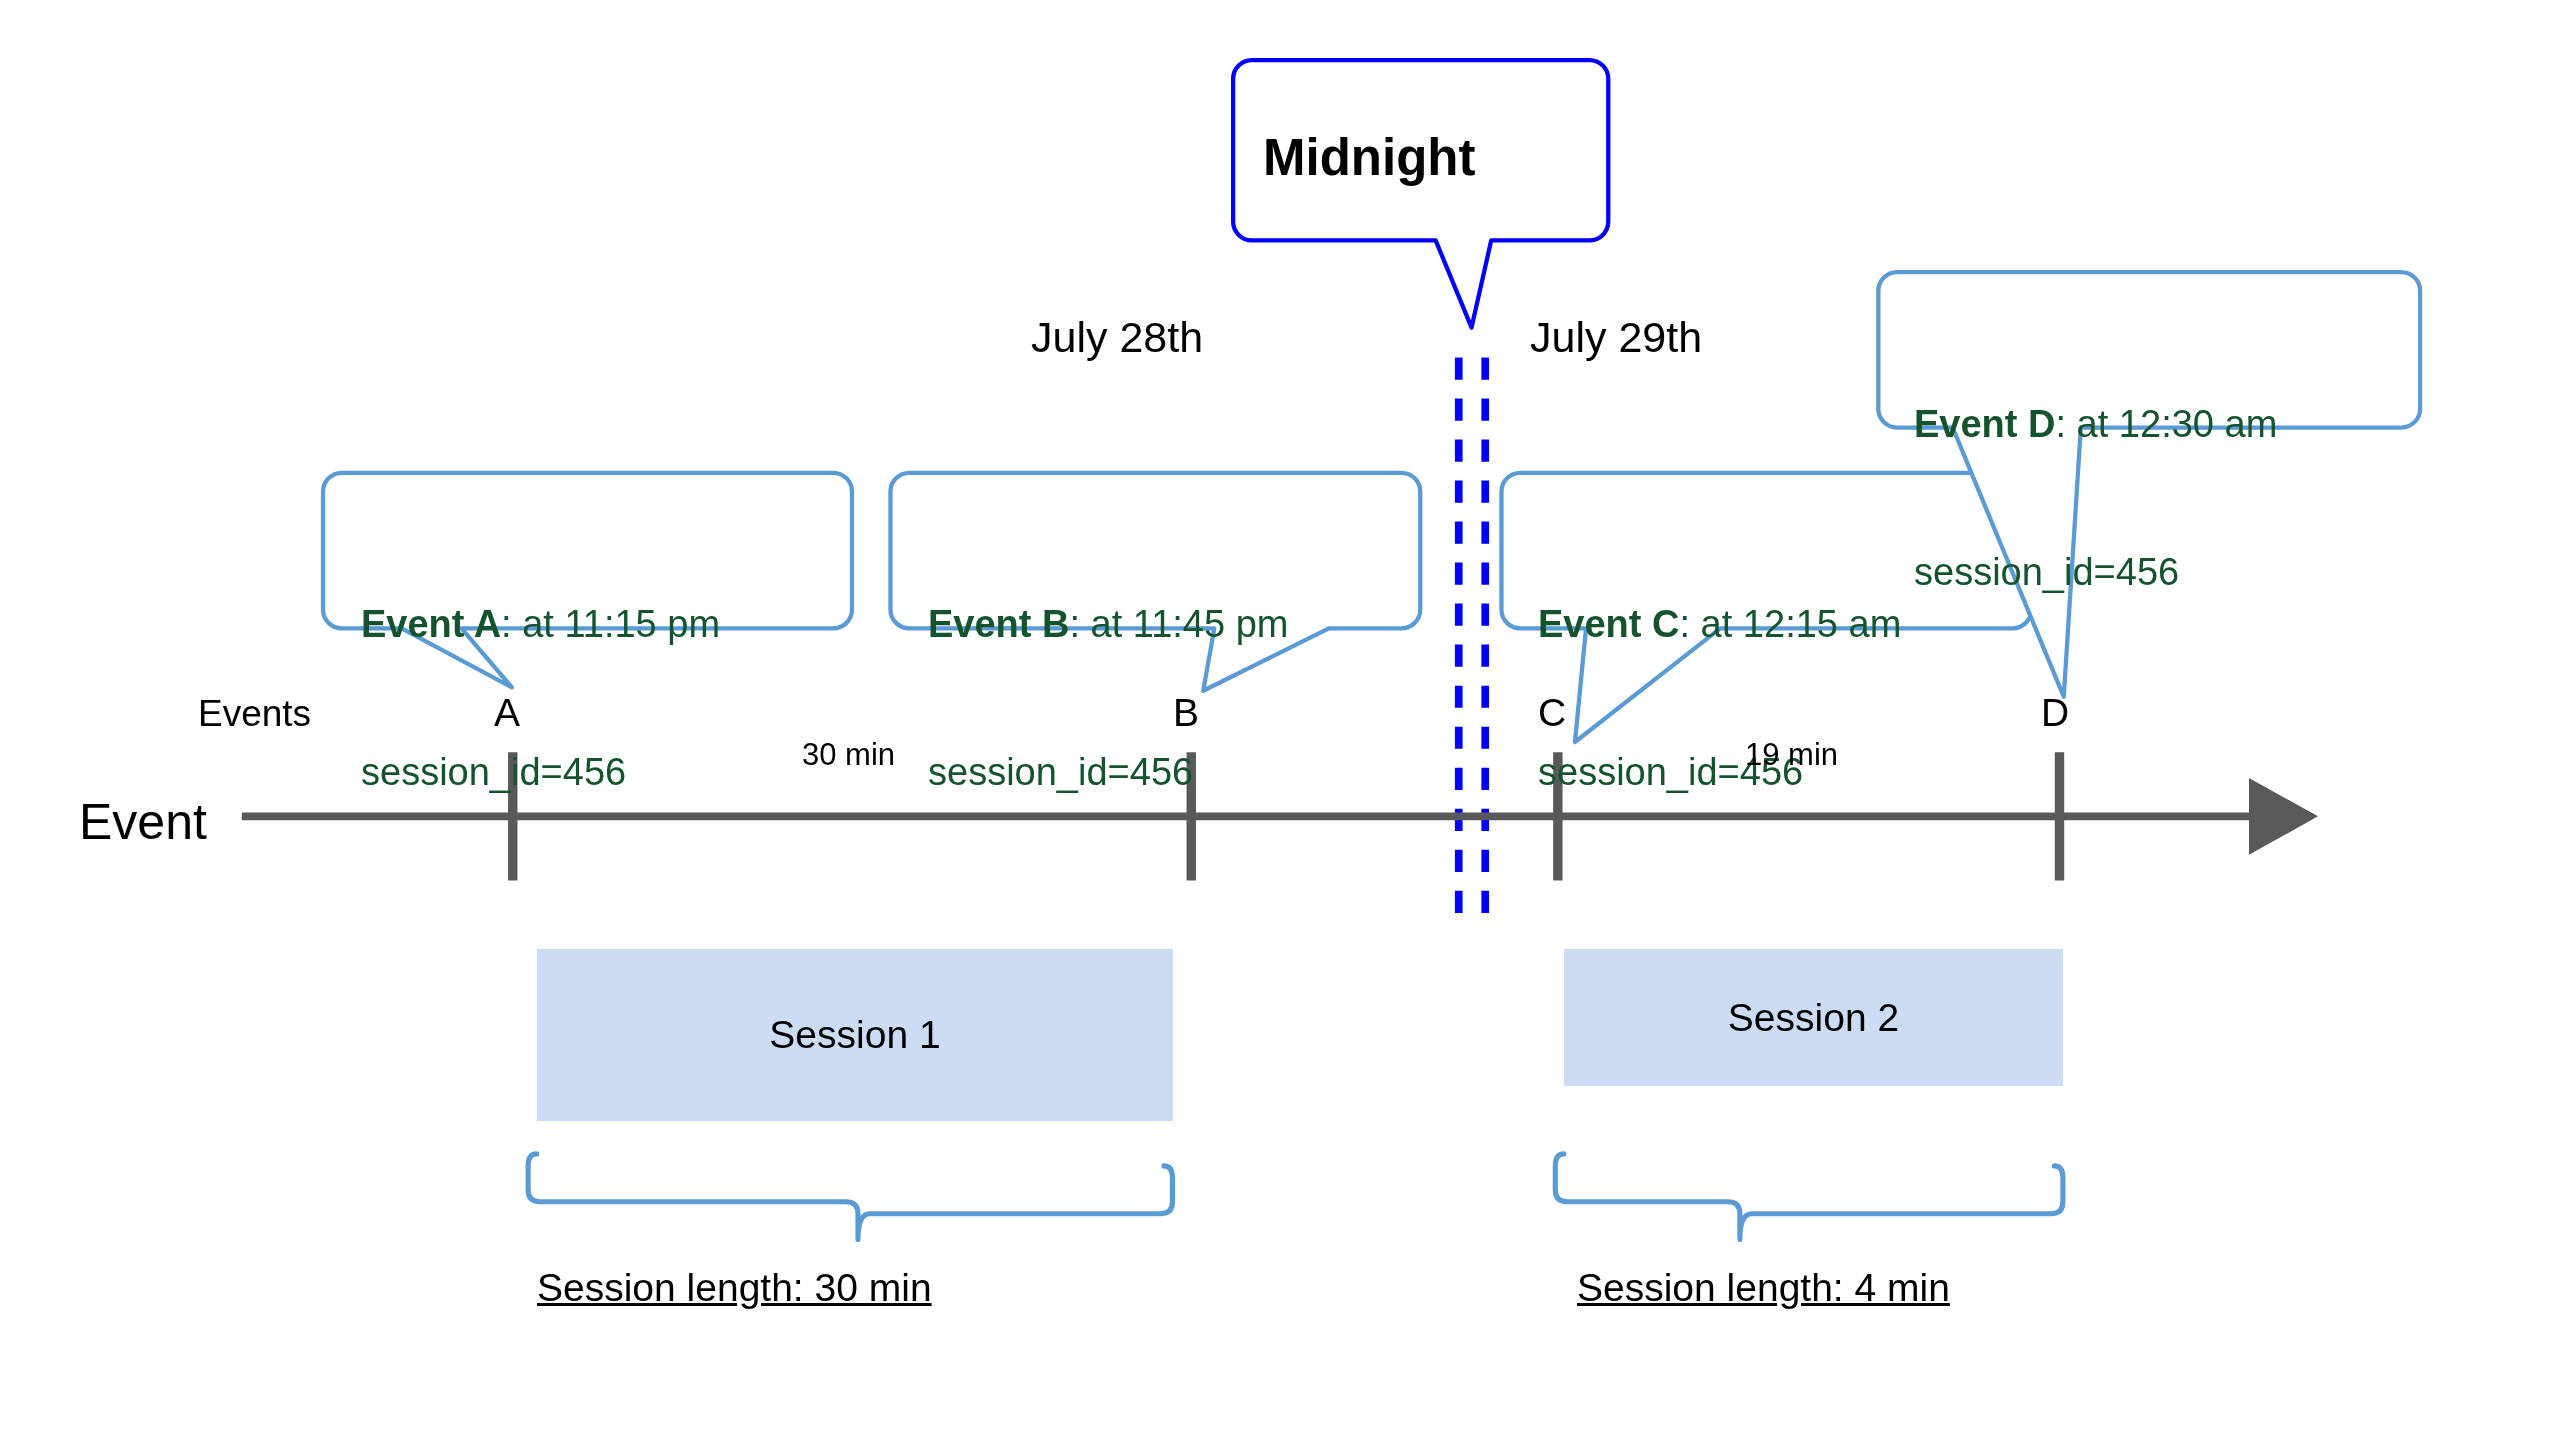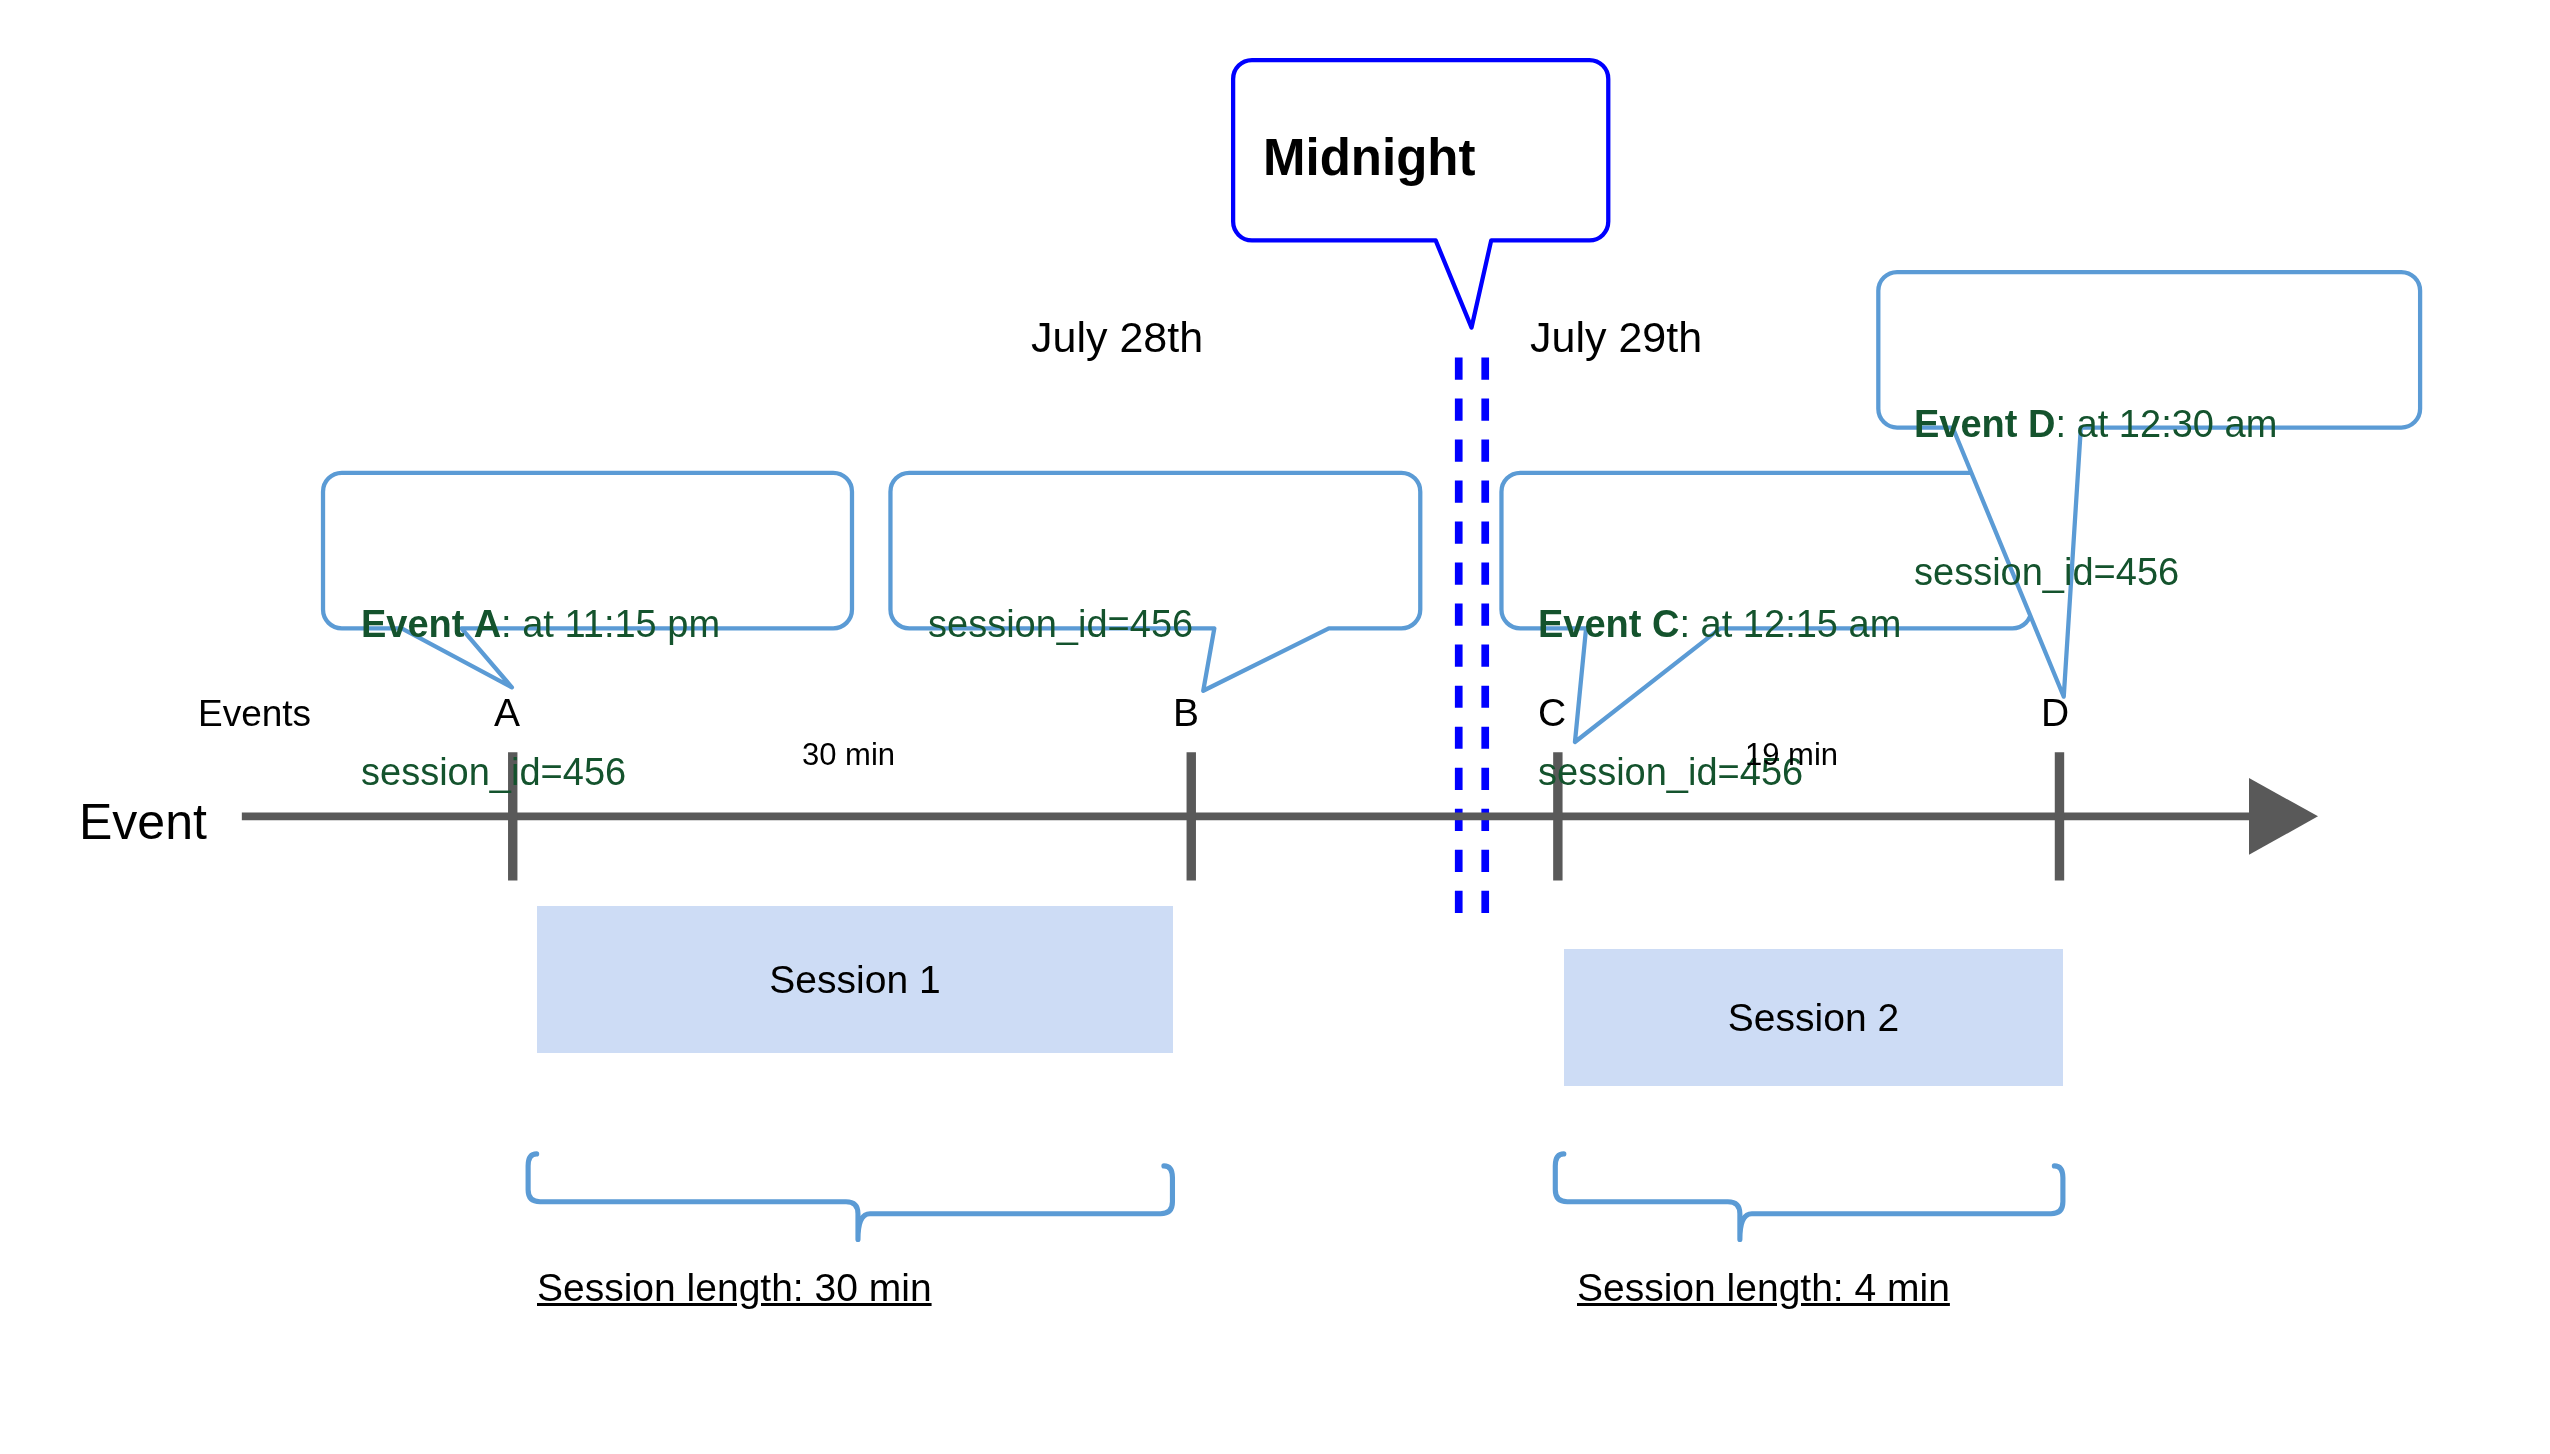--- a/index.html
+++ b/index.html
@@ -200,20 +200,21 @@
   <div class="lbl date-label" style="left:1031px; top:312px;">July 28th</div>
 
   <div class="lbl date-label" style="left:1530px; top:312px;">July 29th</div>
 
   <div class="callout-text" style="left:361px; top:501px;">
     <div><b>Event A</b><span>: </span><span>at 11:15 pm</span></div>
     <div>session_id=456</div>
   </div>
 
   <div class="callout-text" style="left:928px; top:501px;">
+    <div><b>Event B</b><span>: </span><span>at 11:45 pm</span></div>
     <div>session_id=456</div>
   </div>
 
   <div class="callout-text" style="left:1538px; top:501px;">
     <div><b>Event C</b><span>: </span><span>at 12:15 am</span></div>
     <div>session_id=456</div>
   </div>
 
   <div class="callout-text" style="left:1914px; top:301px;">
     <div><b>Event D</b><span>: </span><span>at 12:30 am</span></div>
@@ -229,21 +230,21 @@
   <div class="lbl tick-label" style="left:1173px; top:690px;">B</div>
 
   <div class="lbl tick-label" style="left:1538px; top:690px;">C</div>
 
   <div class="lbl tick-label" style="left:2041px; top:690px;">D</div>
 
   <div class="lbl gap-label" style="left:802px; top:737px;">30 min</div>
 
   <div class="lbl gap-label" style="left:1745px; top:737px;">19 min</div>
 
-  <div class="session-box" style="left:537px; top:906px; width:636px; height:147px;">
+  <div class="session-box" style="left:537px; top:949px; width:636px; height:172px;">
     <span class="session-label">Session 1</span>
   </div>
 
   <div class="session-box" style="left:1564px; top:949px; width:499px; height:137px;">
     <span class="session-label">Session 2</span>
   </div>
 
   <div class="lbl len-label" style="left:537px; top:1265px;">Session length: 30 min</div>
 
   <div class="lbl len-label" style="left:1577px; top:1265px;">Session length: 4 min</div>

